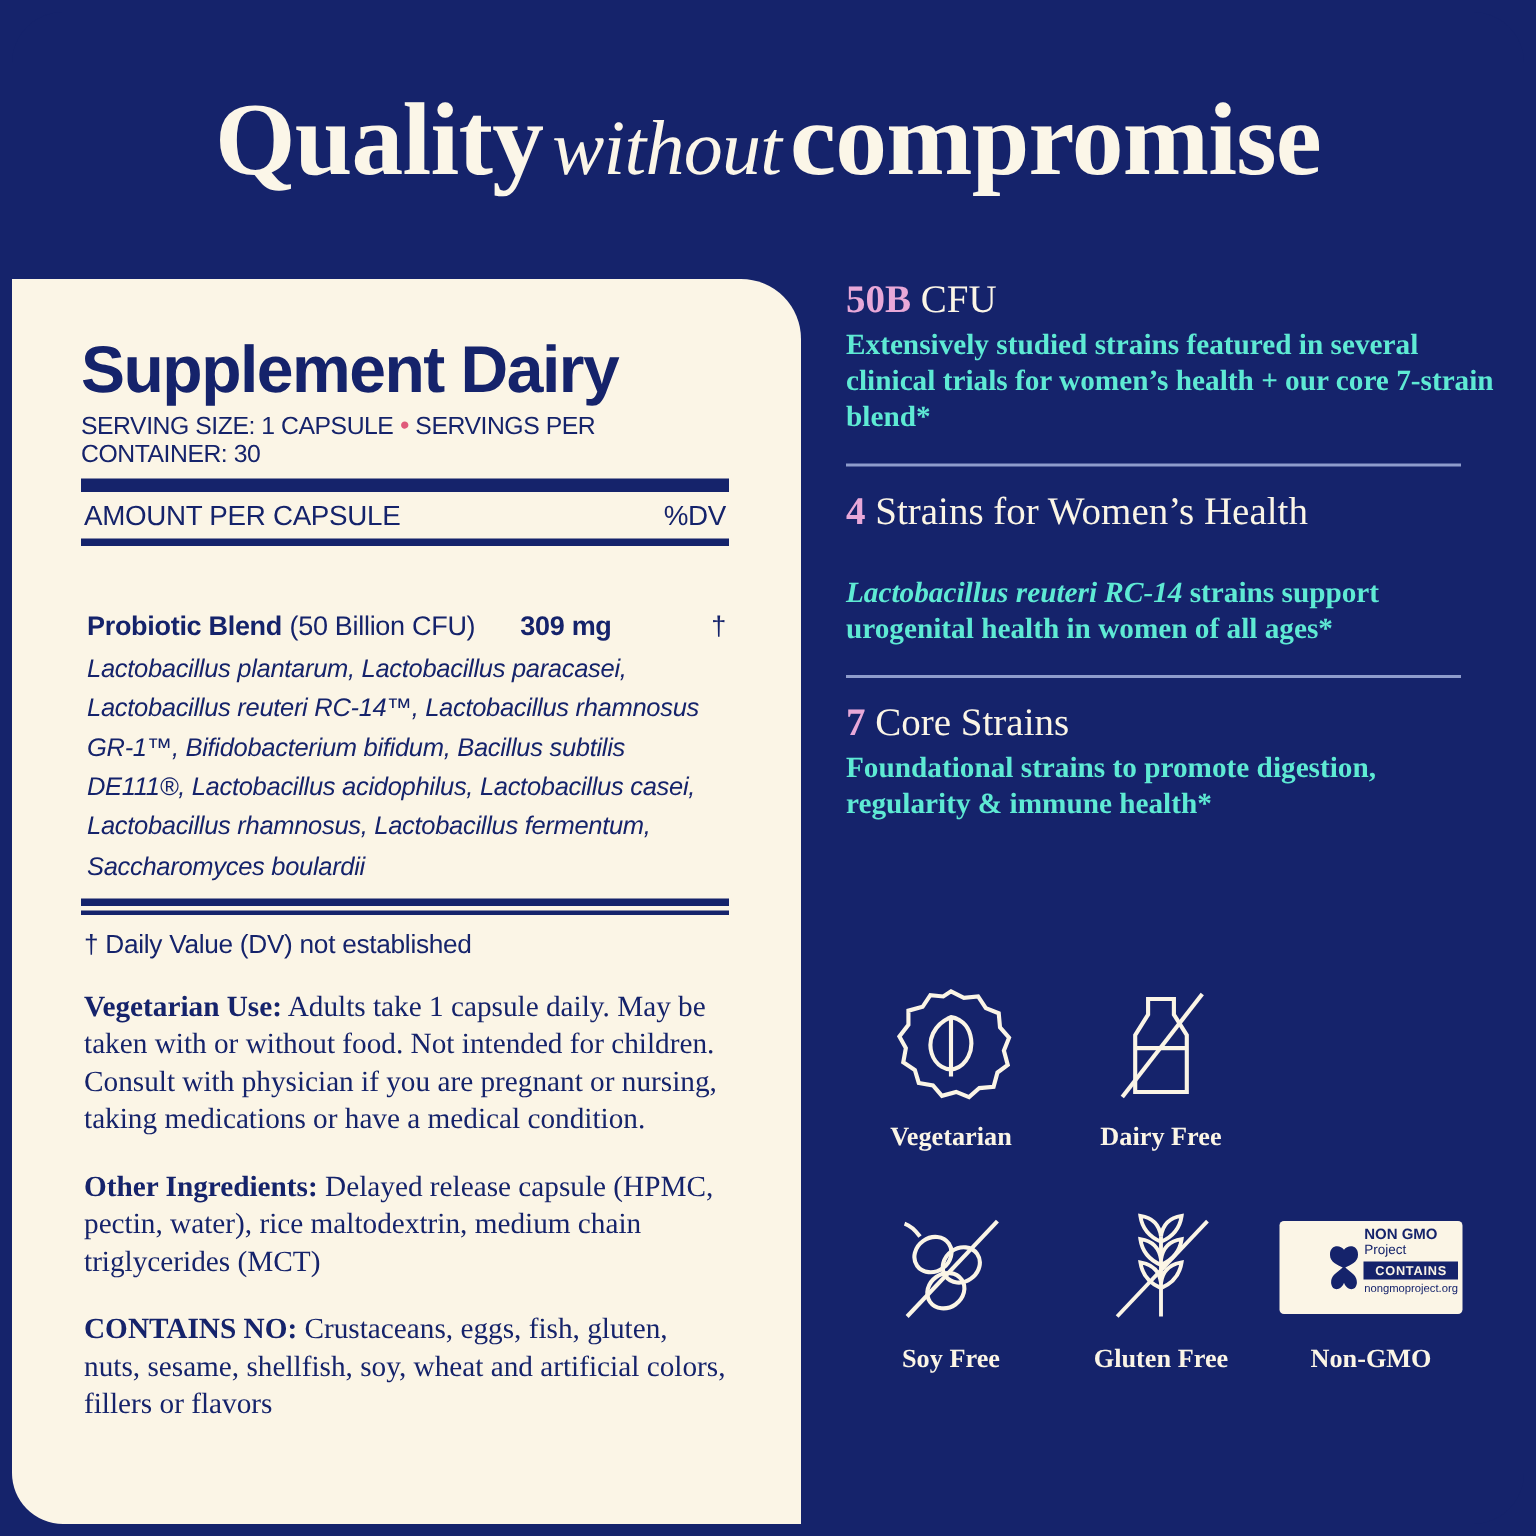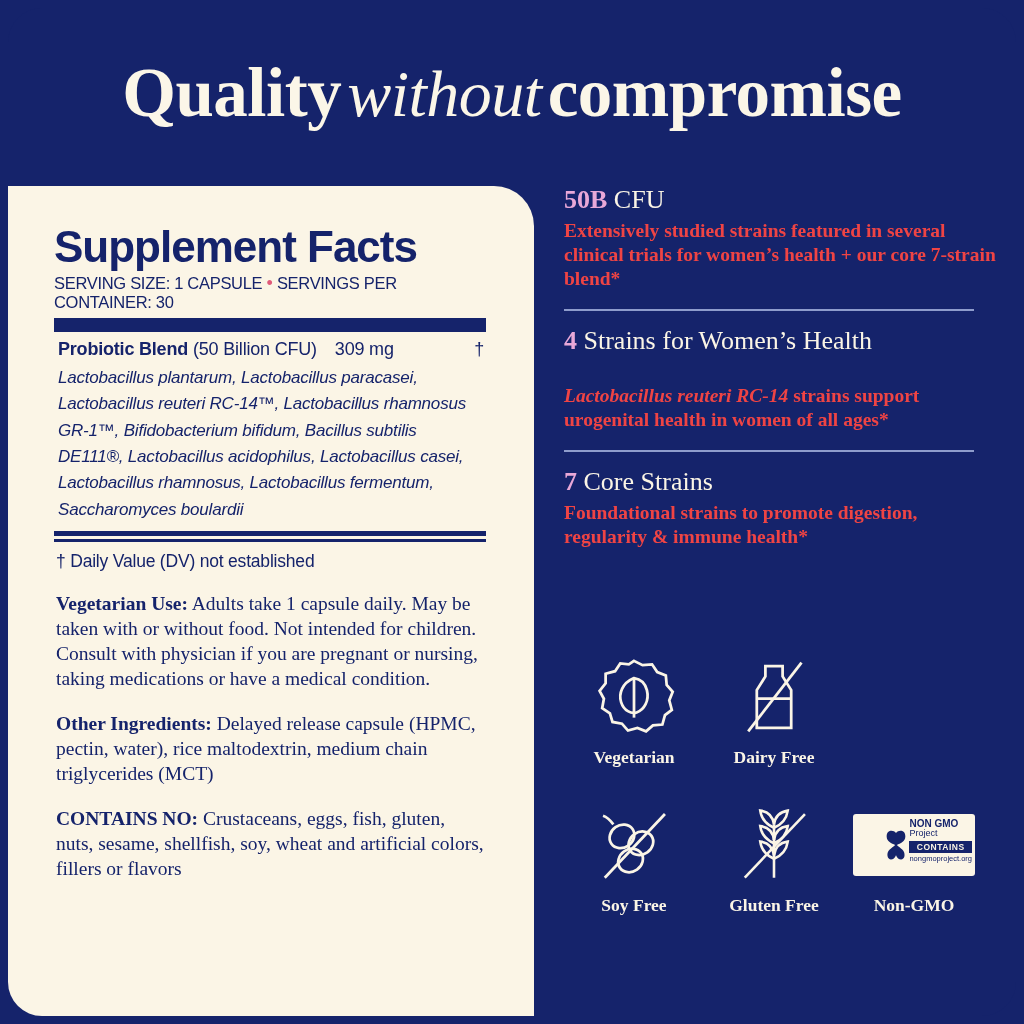--- a/index.html
+++ b/index.html
@@ -43,21 +43,21 @@
     font-size: 69px;
     line-height: 1;
     white-space: nowrap;
     letter-spacing: -0.5px;
   }
   #headline .bold {
     font-weight: bold;
   }
   #headline .ital {
     font-style: italic;
-    font-size: 66px;
+    font-size: 52px;
     padding: 0 6px;
   }
 
   
   #left-panel {
     position: absolute;
     left: -14px;
     top: 178px;
     width: 540px;
     height: 838px;
@@ -111,24 +111,25 @@
     letter-spacing: -0.2px;
   }
   .blend-row {
     display: flex;
     align-items: baseline;
     font-family: "Liberation Sans", sans-serif;
     font-size: 18px;
     color: #15236b;
     padding: 7px 2px 3px 4px;
     letter-spacing: -0.2px;
+    margin-top: 36px;
   }
   .blend-row .name { font-weight: bold; }
   .blend-row .cfu { font-weight: normal; padding-left: 5px; }
-  .blend-row .mg { font-weight: normal; padding-left: 18px; }
+  .blend-row .mg { font-weight: bold; padding-left: 30px; }
   .blend-row .dagger { margin-left: auto; font-weight: normal; }
   .strains {
     font-family: "Liberation Sans", sans-serif;
     font-style: italic;
     font-size: 17px;
     line-height: 1.55;
     color: #15236b;
     padding: 2px 0 8px 4px;
     letter-spacing: -0.2px;
   }
@@ -168,21 +169,21 @@
     color: #e8a8d8;
     font-weight: bold;
   }
   .claim-head .rest {
     color: #fbf5e6;
   }
   .claim-body {
     font-size: 19.5px;
     line-height: 1.24;
     font-weight: bold;
-    color: #ef4444;
+    color: #5eead4;
   }
   .claim-body em {
     font-style: italic;
   }
   .divider {
     height: 2px;
     background: #8e9ccc;
     margin: 18px 0 16px 0;
     width: 410px;
   }
@@ -263,30 +264,34 @@
 <div id="page">
   <div id="card">
 
     <div id="header">
       <div id="headline">
         <span class="bold">Quality</span><span class="ital">without</span><span class="bold">compromise</span>
       </div>
     </div>
 
     <div id="left-panel">
-      <div id="sf-title">Supplement Facts</div>
+      <div id="sf-title">Supplement Dairy</div>
 
       <div class="serving-line">
         <span>SERVING SIZE: 1 CAPSULE</span>
         <span class="dot">•</span>
         <span>SERVINGS PER CONTAINER: 30</span>
       </div>
 
       <div class="rule-thick"></div>
 
+      <div class="amount-row">
+        <span>AMOUNT PER CAPSULE</span>
+        <span>%DV</span>
+      </div>
 
       <div class="rule-med"></div>
 
       <div class="blend-row">
         <span class="name">Probiotic Blend</span>
         <span class="cfu">(50 Billion CFU)</span>
         <span class="mg">309 mg</span>
         <span class="dagger">†</span>
       </div>
 

